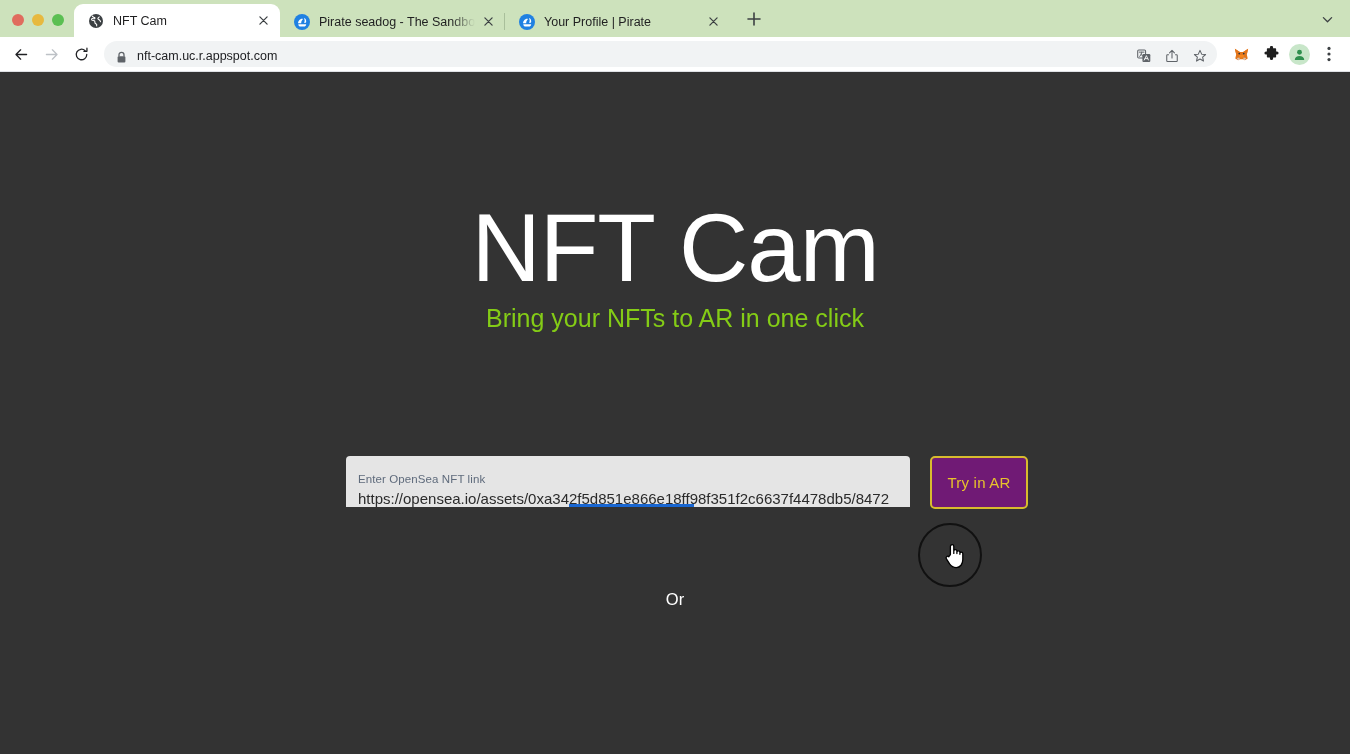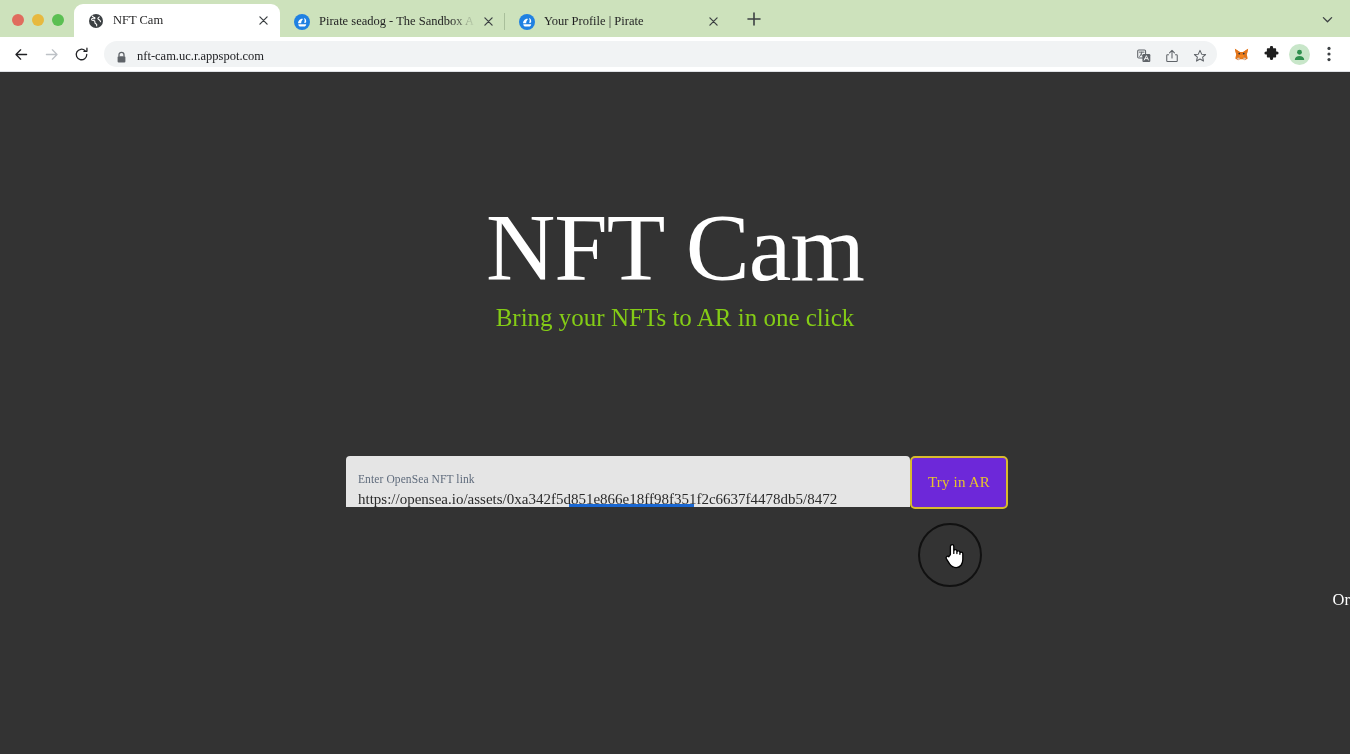--- a/index.html
+++ b/index.html
@@ -5,21 +5,21 @@
 <style>
   * { box-sizing: border-box; margin: 0; padding: 0; }
   html, body {
     width: 1350px; height: 754px;
     overflow: hidden;
     font-family: "Liberation Sans", sans-serif;
     background: #333333;
   }
 
   
-  .browser { width: 1350px; height: 754px; display: flex; flex-direction: column; font-family: Liberation Serif, serif; }
+  .browser { width: 1350px; height: 754px; display: flex; flex-direction: column; }
 
   .tabstrip {
     height: 37px;
     background: #cde2bc;
     display: flex;
     align-items: flex-end;
     padding-left: 0;
     position: relative;
     flex: none;
   }
@@ -222,36 +222,37 @@
     left: 223px;
     bottom: 0;
     width: 125px;
     height: 3px;
     background: #1967d2;
   }
 
   .try-btn {
     width: 98px;
     height: 53px;
-    background: #6d28d9;
+    margin-left: 20px;
+    background: #701a75;
     border: 2px solid #d8bb2e;
     border-radius: 5px;
     color: #e7c32c;
     font-size: 15px;
     display: flex;
     align-items: center;
     justify-content: center;
     letter-spacing: 0.2px;
   }
 
   .or-text {
     position: absolute;
     left: 0; right: 0;
     top: 518px;
-    text-align: right;
+    text-align: center;
     color: #ffffff;
     font-size: 16.5px;
   }
 
   .wallet-btn {
     position: absolute;
     left: 526px;
     top: 548px;
     width: 297px;
     height: 51px;

